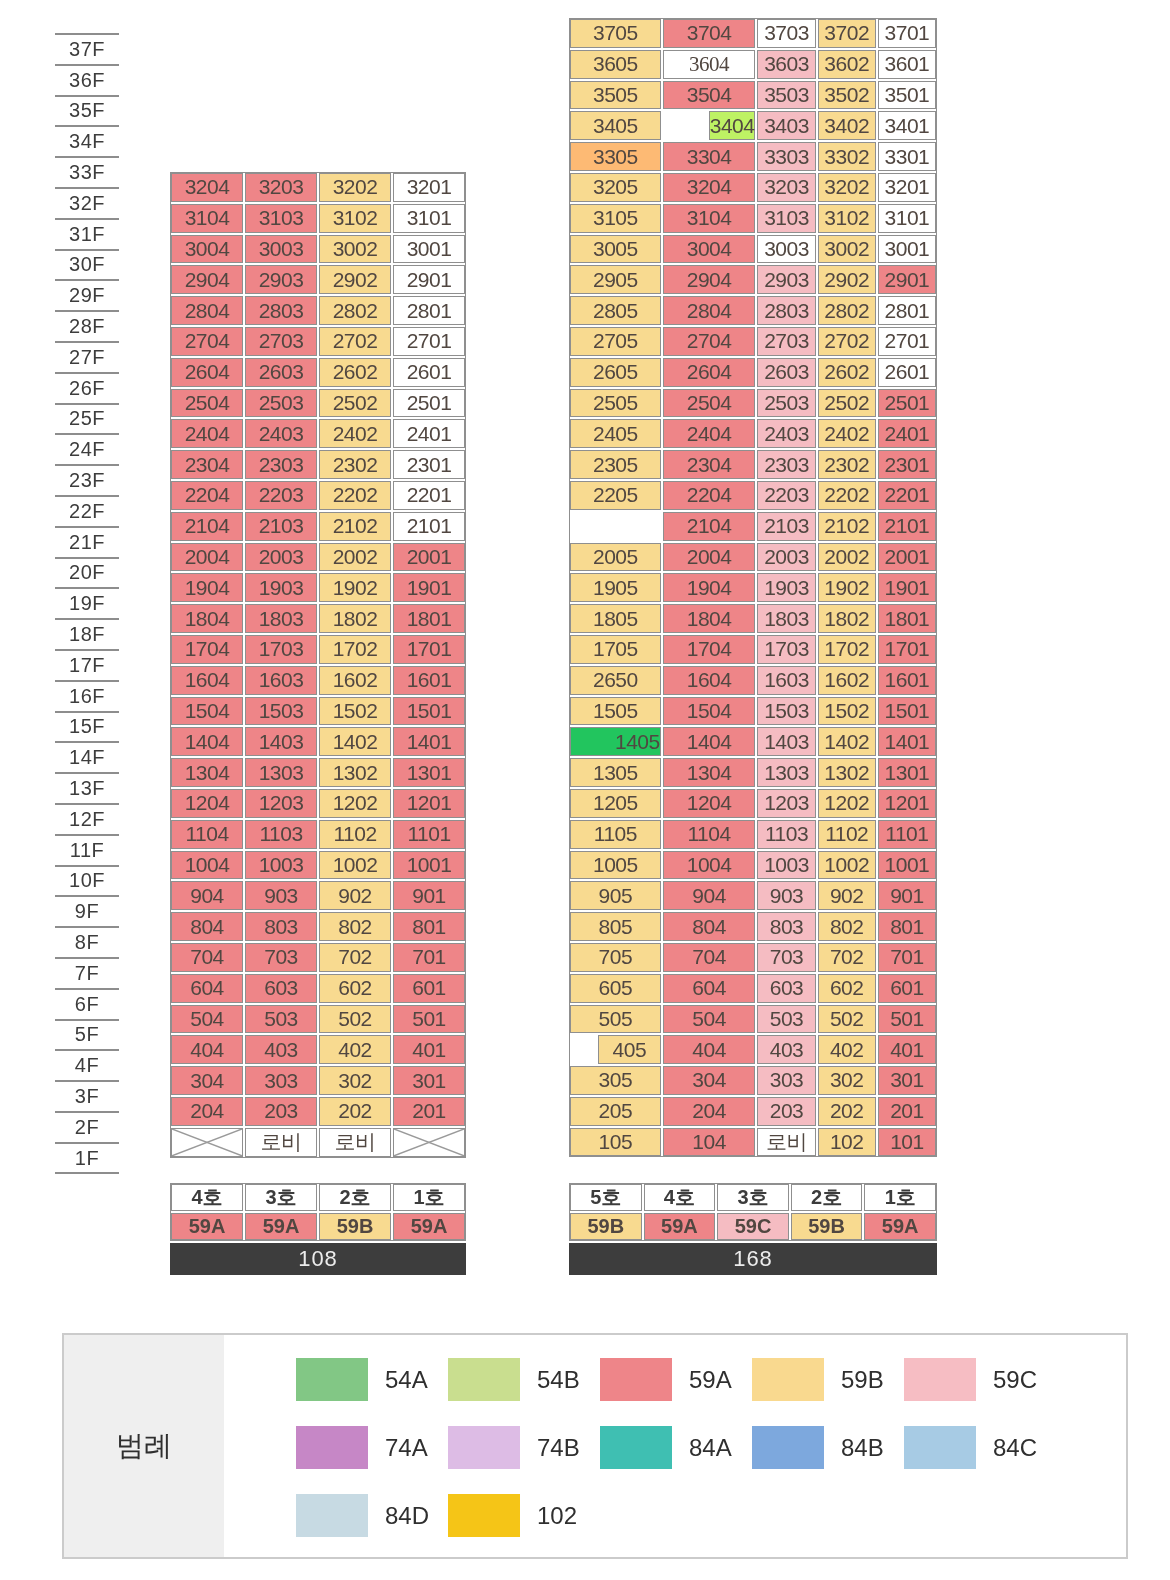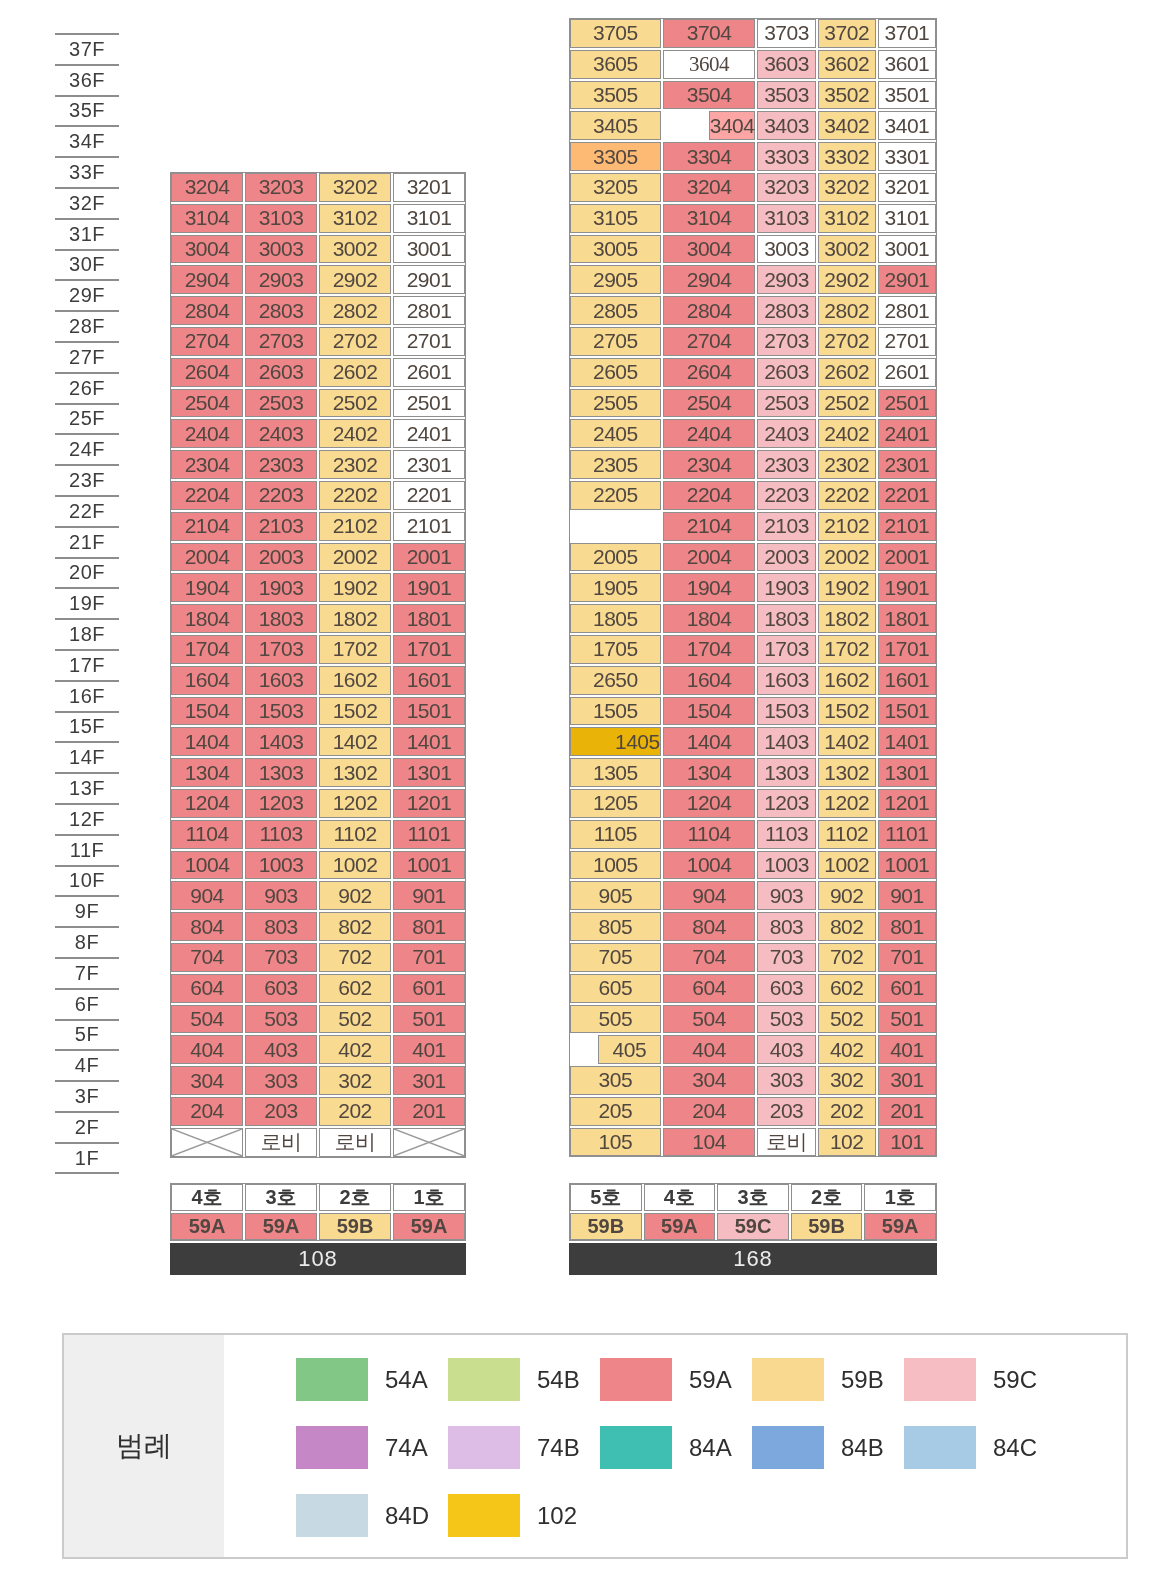--- a/index.html
+++ b/index.html
@@ -257,21 +257,21 @@
       <div class="cell" style="background: rgb(255, 255, 255); font-family: Liberation Serif, serif;">3604</div>
       <div class="cell" style="background: rgb(245, 188, 194);">3603</div>
       <div class="cell" style="background: rgb(248, 218, 144);">3602</div>
       <div class="cell" style="background: rgb(255, 255, 255);">3601</div>
       <div class="cell" style="background: rgb(248, 218, 144);">3505</div>
       <div class="cell" style="background: rgb(238, 133, 136);">3504</div>
       <div class="cell" style="background: rgb(245, 188, 194);">3503</div>
       <div class="cell" style="background: rgb(248, 218, 144);">3502</div>
       <div class="cell" style="background: rgb(255, 255, 255);">3501</div>
       <div class="cell" style="background: rgb(248, 218, 144);">3405</div>
-      <div class="cell" style="background: #fca5a5; margin-left: 46px;">3404</div>
+      <div class="cell" style="background: #bef264; margin-left: 46px;">3404</div>
       <div class="cell" style="background: rgb(245, 188, 194);">3403</div>
       <div class="cell" style="background: rgb(248, 218, 144);">3402</div>
       <div class="cell" style="background: rgb(255, 255, 255);">3401</div>
       <div class="cell" style="background: #fdba74;">3305</div>
       <div class="cell" style="background: rgb(238, 133, 136);">3304</div>
       <div class="cell" style="background: rgb(245, 188, 194);">3303</div>
       <div class="cell" style="background: rgb(248, 218, 144);">3302</div>
       <div class="cell" style="background: rgb(255, 255, 255);">3301</div>
       <div class="cell" style="background: rgb(248, 218, 144);">3205</div>
       <div class="cell" style="background: rgb(238, 133, 136);">3204</div>
@@ -356,21 +356,21 @@
       <div class="cell" style="background: rgb(248, 218, 144);">2650</div>
       <div class="cell" style="background: rgb(238, 133, 136);">1604</div>
       <div class="cell" style="background: rgb(245, 188, 194);">1603</div>
       <div class="cell" style="background: rgb(248, 218, 144);">1602</div>
       <div class="cell" style="background: rgb(238, 133, 136);">1601</div>
       <div class="cell" style="background: rgb(248, 218, 144);">1505</div>
       <div class="cell" style="background: rgb(238, 133, 136);">1504</div>
       <div class="cell" style="background: rgb(245, 188, 194);">1503</div>
       <div class="cell" style="background: rgb(248, 218, 144);">1502</div>
       <div class="cell" style="background: rgb(238, 133, 136);">1501</div>
-      <div class="cell" style="background: #eab308; padding-left: 44px;">1405</div>
+      <div class="cell" style="background: #22c55e; padding-left: 44px;">1405</div>
       <div class="cell" style="background: rgb(238, 133, 136);">1404</div>
       <div class="cell" style="background: rgb(245, 188, 194);">1403</div>
       <div class="cell" style="background: rgb(248, 218, 144);">1402</div>
       <div class="cell" style="background: rgb(238, 133, 136);">1401</div>
       <div class="cell" style="background: rgb(248, 218, 144);">1305</div>
       <div class="cell" style="background: rgb(238, 133, 136);">1304</div>
       <div class="cell" style="background: rgb(245, 188, 194);">1303</div>
       <div class="cell" style="background: rgb(248, 218, 144);">1302</div>
       <div class="cell" style="background: rgb(238, 133, 136);">1301</div>
       <div class="cell" style="background: rgb(248, 218, 144);">1205</div>

